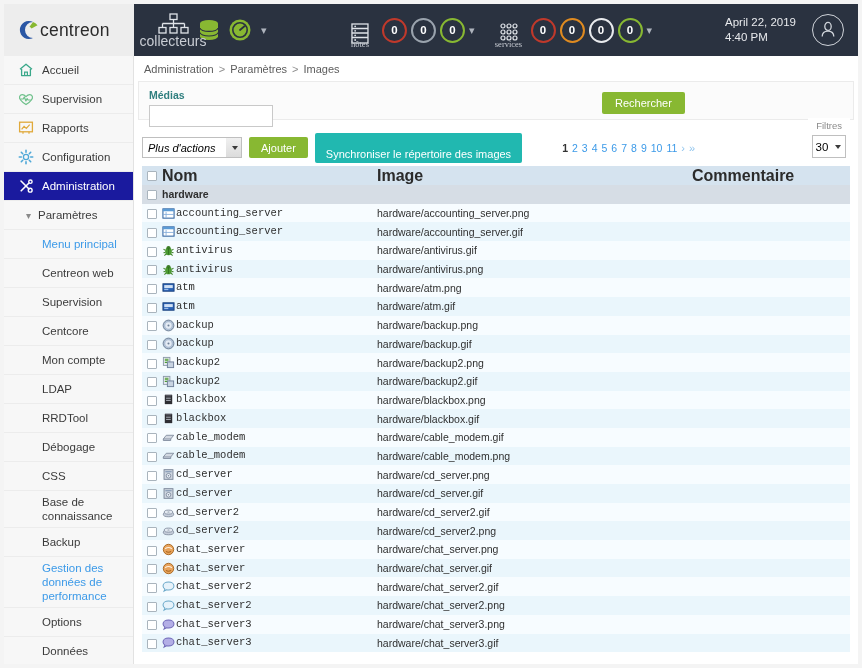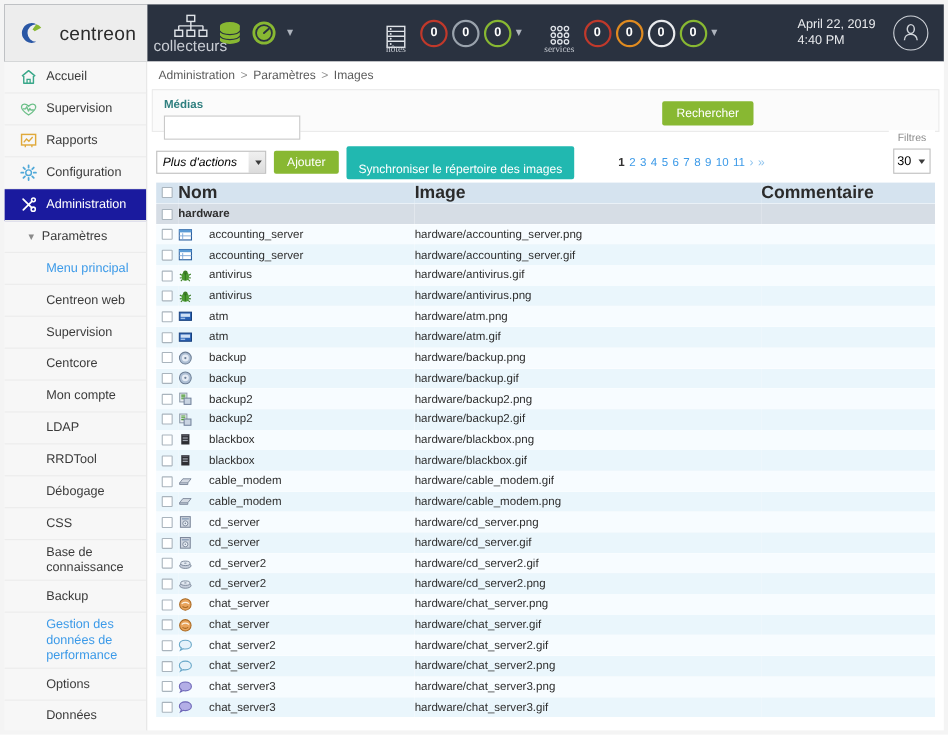--- a/index.html
+++ b/index.html
@@ -20,21 +20,21 @@
   
   .topbar {
     position: absolute; top: 4px; left: 4px;
     width: 854px; height: 52px;
     background: #2a3240;
     display: flex; align-items: stretch;
   }
   .brand {
     width: 130px; height: 52px;
     background: #ededed;
-    display: flex; align-items: center; gap: 15px;
+    display: flex; align-items: center; gap: 1px;
     padding-left: 13px;
   }
   .brand-logo { width: 22px; height: 22px; position: relative; flex: none; }
   .brand-text {
     font-size: 17.5px; color: #2b2b2b; letter-spacing: .2px;
   }
 
   .topzone {
     flex: 1; display: flex; align-items: center;
     position: relative;
@@ -264,21 +264,21 @@
   tr.group td { background: #d6dde5; font-weight: bold; }
   tr.odd  td { background: #f7fcff; }
   tr.even td { background: #eaf6fc; }
 
   .cb {
     width: 10px; height: 10px;
     border: 1px solid #a9b4bd; background: #fff;
     border-radius: 1px; display: inline-block;
     vertical-align: middle; cursor: pointer;
   }
-  .namecell { display: flex; align-items: center; gap: 15px; }
+  .namecell { display: flex; align-items: flex-start; gap: 1px; font-family: Liberation Mono, monospace; }
   .ricon { width: 13px; height: 13px; flex: none; }
 </style>
 </head>
 <body>
 
 <div id="app">
 
   <div class="topbar">
 
     <div class="brand">

